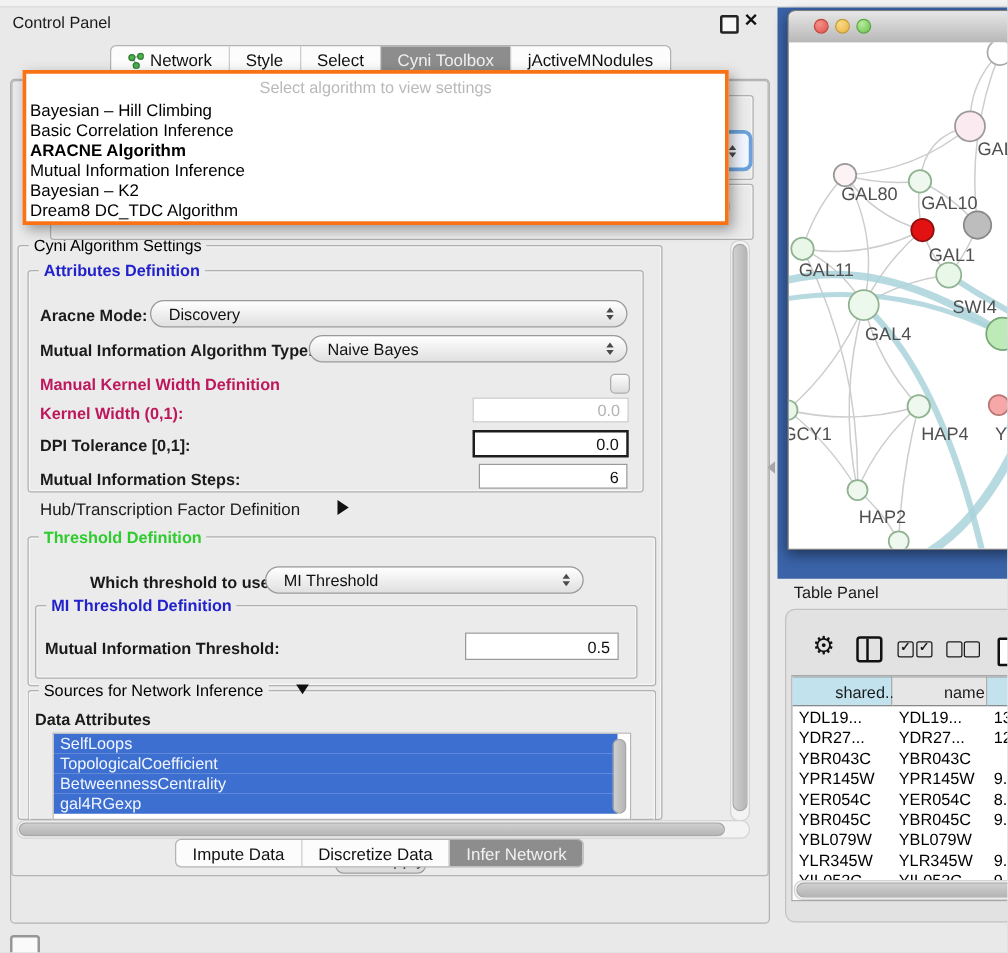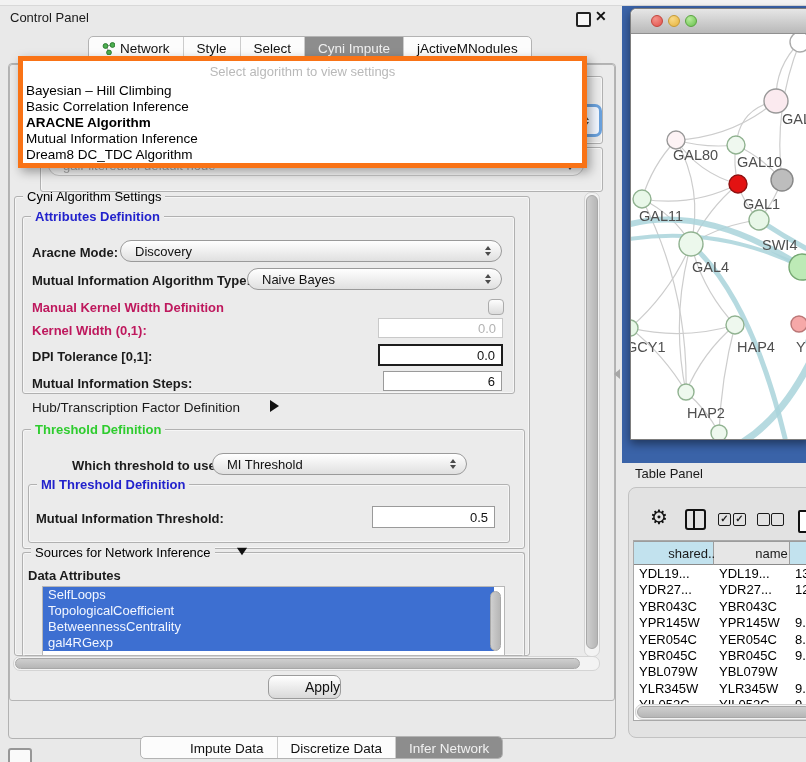--- a/index.html
+++ b/index.html
@@ -36,21 +36,21 @@
   .spin .up{border-bottom:4.5px solid #4a4a4a;}
   .spin .dn{border-top:4.5px solid #4a4a4a;}
   .field{position:absolute;height:20px;background:#fff;border:1px solid #9a9a9a;font-size:13px;color:#111;
          display:flex;align-items:center;justify-content:flex-end;padding:0 6px;box-sizing:border-box;}
   .field.dis{border-color:#c9c9c9;color:#b3b3b3;}
   .field.focus{border:2px solid #1d1d1d;}
   .checkbox{position:absolute;width:14px;height:14px;border:1px solid #ababab;border-radius:4px;background:linear-gradient(#fdfdfd,#dcdcdc);}
   .tri-right{display:inline-block;width:0;height:0;border-top:6px solid transparent;border-bottom:6px solid transparent;border-left:9px solid #111;}
   .tri-down{display:inline-block;width:0;height:0;border-left:6px solid transparent;border-right:6px solid transparent;border-top:9px solid #111;}
   
-  .popup{left:18px;top:56px;width:559px;background:#ffffff;border:5px solid #f97316;z-index:30;
+  .popup{left:18px;top:56px;width:559px;background:#ffffff;border:3px solid #f97316;z-index:30;
          box-shadow:3px 4px 10px rgba(0,0,0,.35);}
   .popup .ph{height:19px;font-size:13px;color:#b9b9b9;text-align:center;padding-top:3px;}
   .opt{height:16px;line-height:16px;font-size:13.5px;color:#000;padding-left:3px;white-space:nowrap;}
   .opt.sel{font-weight:bold;}
   
   .sbtrack{position:absolute;background:#f3f3f3;border:1px solid #d4d4d4;border-radius:7px;}
   .sbthumb{position:absolute;background:linear-gradient(90deg,#cfcfcf,#b6b6b6);border:1px solid #a8a8a8;border-radius:6px;}
   .sbthumb.h{background:linear-gradient(#cfcfcf,#b6b6b6);}
   
   .attr-list{position:absolute;background:#ffffff;border:1px solid #b7b7b7;overflow:hidden;}
@@ -102,21 +102,21 @@
         </svg>
         <span>Network</span>
       </div>
       <div class="tab">
         <span>Style</span>
       </div>
       <div class="tab">
         <span>Select</span>
       </div>
       <div class="tab sel">
-        <span>Cyni Impute</span>
+        <span>Cyni Toolbox</span>
       </div>
       <div class="tab">
         <span>jActiveMNodules</span>
       </div>
     </div>
 
   <div class="abs pane-outer"></div>
   <div class="abs pane-inner"></div>
 
   <div class="grp" style="left:40px;top:76px;width:561px;height:66px;z-index:1;"></div>
@@ -135,20 +135,21 @@
       </span>
   </div>
 
   <div class="abs popup">
     <div class="ph">Select algorithm to view settings</div>
     <div id="algo-options">
         <div class="opt">Bayesian – Hill Climbing</div>
         <div class="opt">Basic Correlation Inference</div>
         <div class="opt sel">ARACNE Algorithm</div>
         <div class="opt">Mutual Information Inference</div>
+        <div class="opt">Bayesian – K2</div>
         <div class="opt">Dream8 DC_TDC Algorithm</div>
       </div>
   </div>
 
   <div class="grp" style="left:14px;top:196px;width:514px;height:458px;">
     <span>Cyni Algorithm Settings</span>
   </div>
 
   <div class="grp" style="left:22px;top:216px;width:491px;height:176px;">
     <span class="bold" style="color:#2222cc;">Attributes Definition</span>
@@ -232,21 +233,21 @@
 
   <div class="sbtrack" style="left:584px;top:192px;width:14px;height:463px;"></div>
   <div class="sbthumb" style="left:586px;top:195px;width:10px;height:452px;"></div>
   <div class="sbtrack" style="left:13px;top:656px;width:585px;height:13px;"></div>
   <div class="sbthumb h" style="left:15px;top:658px;width:563px;height:9px;"></div>
 
   <div class="btn" style="left:268px;top:675px;width:71px;">
     <span>Apply</span>
   </div>
 
-  <div class="abs tabstrip btabstrip" id="bottom-tabs" style="left:140px;top:736px;padding-left:36px;">
+  <div class="abs tabstrip btabstrip" id="bottom-tabs" style="left:140px;top:671px;">
       <div class="tab">
         <span>Impute Data</span>
       </div>
       <div class="tab">
         <span>Discretize Data</span>
       </div>
       <div class="tab sel">
         <span>Infer Network</span>
       </div>
     </div>

